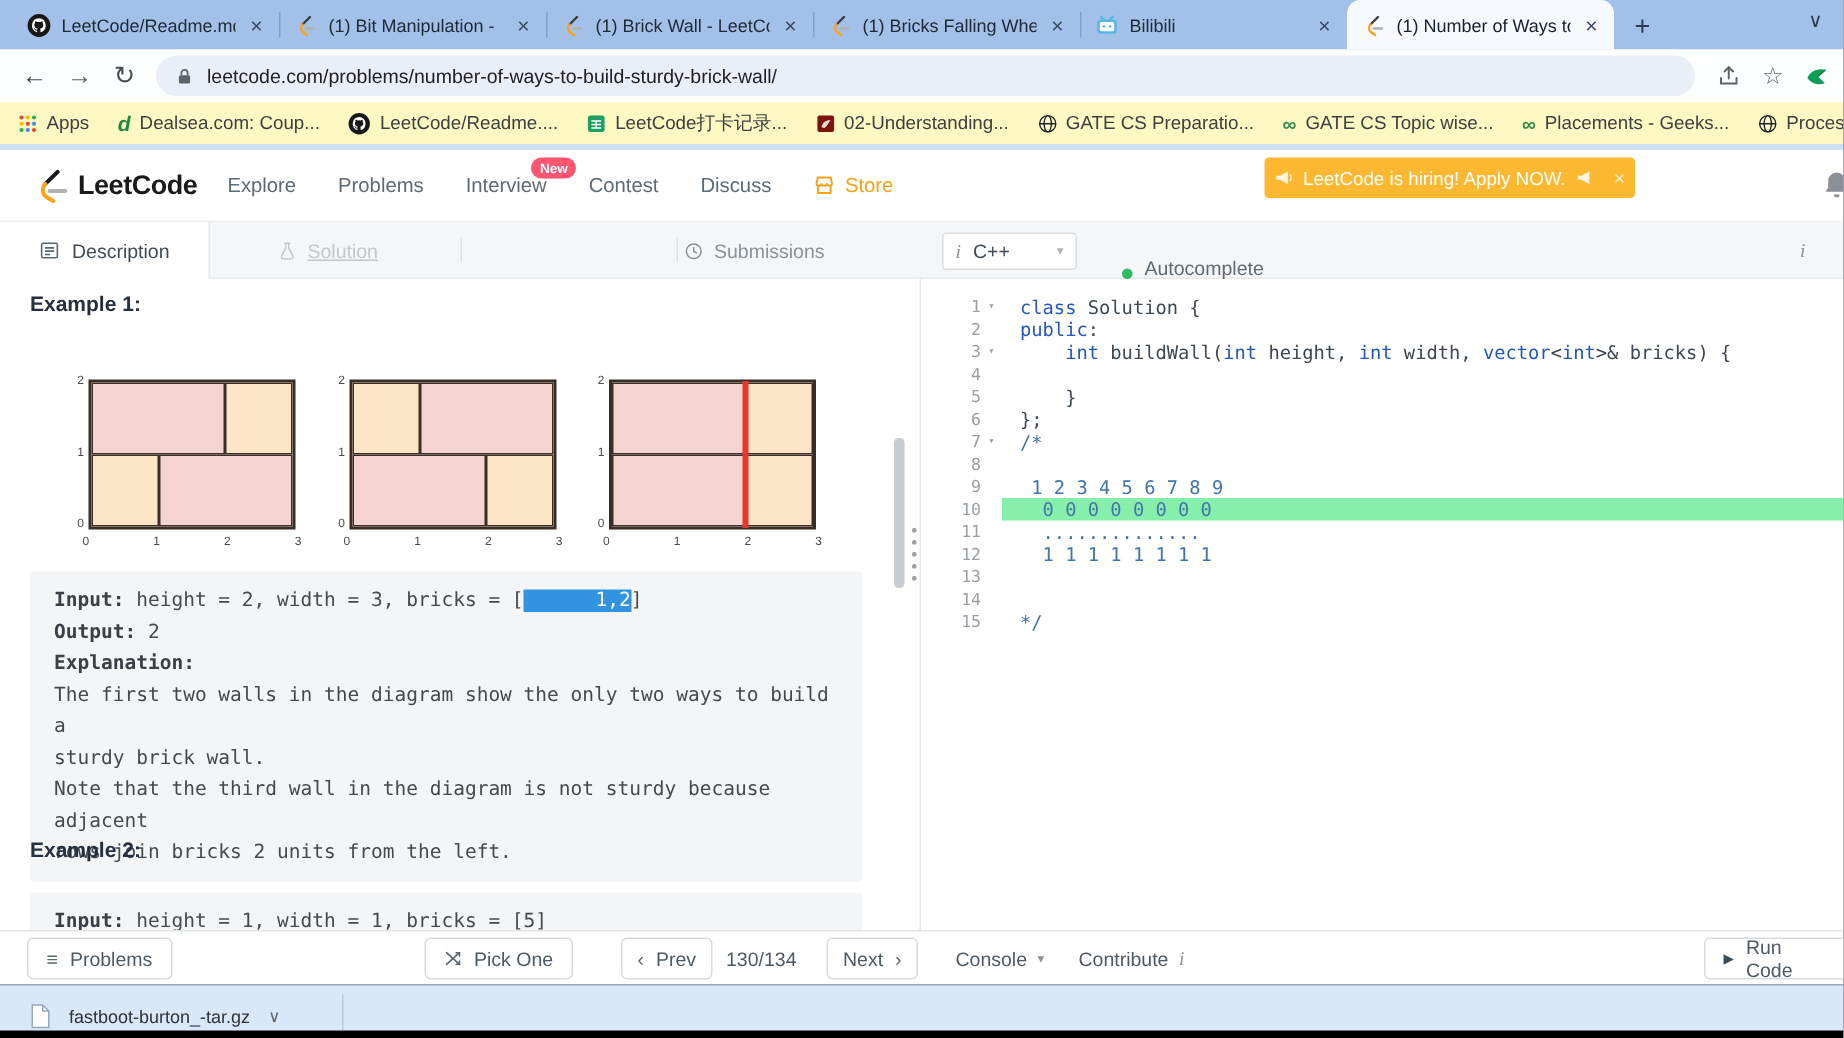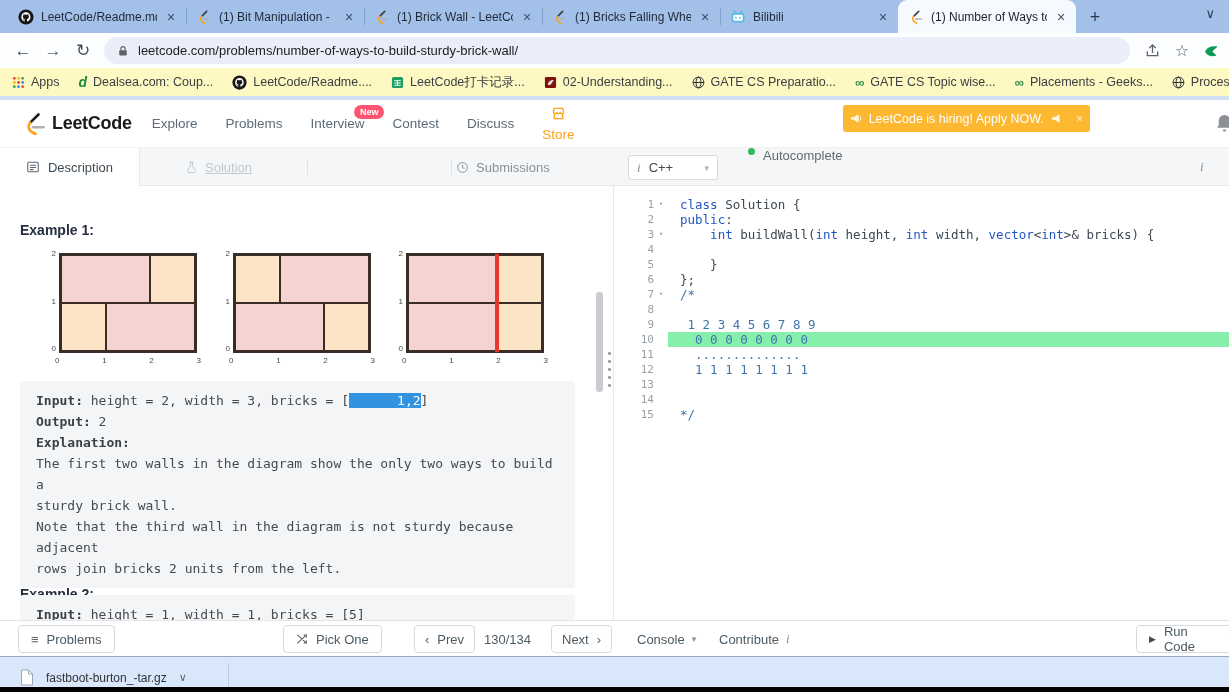--- a/index.html
+++ b/index.html
@@ -37,49 +37,49 @@
   .bm-glyph-green{font-weight:bold;font-size:14px;color:#1f8a3b;font-style:italic;}
   .bm-glyph-gfg{font-weight:bold;font-size:13px;color:#2f8d46;}
   .bluebar{position:absolute;left:0;top:96px;width:1229px;height:4px;background:#cfe0f5;}
 
   
   .lcheader{position:absolute;left:0;top:100px;width:1229px;height:48px;background:#fff;border-bottom:1px solid #f0f0f0;display:flex;align-items:center;padding-left:22px;}
   .logo{display:flex;align-items:center;gap:6px;margin-right:20px;}
   .logo-text{font-size:18px;font-weight:bold;color:#1a1a1a;letter-spacing:-.3px;}
   .lc-nav{display:flex;align-items:center;gap:28px;}
   .lc-nav .navitem{font-size:13.5px;color:#5c6b77;position:relative;}
-  .navitem.store{color:#ffa116;display:flex;align-items:center;gap:6px;flex-direction:column;}
+  .navitem.store{color:#ffa116;display:flex;align-items:center;gap:6px;}
   .new-badge{position:absolute;top:-11px;right:-20px;background:#ff5570;color:#fff;font-size:9px;padding:2px 6px;border-radius:8px;font-weight:bold;}
   .hiring-banner{position:absolute;left:843px;top:5px;width:247px;height:27px;background:#fdb831;border-radius:3px;
     display:flex;align-items:center;justify-content:center;gap:7px;color:#fff;font-size:12.5px;}
   .banner-close{color:rgba(255,255,255,.75);font-size:13px;margin-left:6px;}
   .bell-wrap{position:absolute;right:-5px;top:13px;}
 
   
   .tabsrow{position:absolute;left:0;top:148px;width:1229px;height:38px;background:#f5f6f7;border-bottom:1px solid #e6e8ea;}
   .desc-tab{position:absolute;left:0;top:0;width:140px;height:38px;background:#fff;border-right:1px solid #e6e8ea;
     display:flex;align-items:center;justify-content:center;gap:8px;font-size:13px;color:#3e4a54;}
   .ptab{position:absolute;top:0;height:38px;display:flex;align-items:center;gap:7px;font-size:13px;color:#8a9197;}
   .ptab.disabled{color:#c3c7cb;text-decoration:underline;}
   .ptab-sep{position:absolute;top:11px;width:1px;height:16px;background:#dfe2e5;}
   .lang-box{position:absolute;left:628px;top:7px;width:90px;height:25px;background:#fff;border:1px solid #d9dcdf;border-radius:3px;
     display:flex;align-items:center;padding:0 8px;font-size:13px;color:#3e4a54;}
   .info-i{font-family:"Liberation Serif",serif;font-style:italic;color:#8a9197;font-size:13px;}
   .lang-label{margin-left:8px;flex:1;}
   .lang-caret{color:#b0b4b8;font-size:9px;}
-  .autocomplete{position:absolute;left:748px;top:0;height:38px;display:flex;align-items:flex-start;gap:8px;}
+  .autocomplete{position:absolute;left:748px;top:0;height:38px;display:flex;align-items:flex-end;gap:8px;}
   .ac-dot{width:7px;height:7px;border-radius:50%;background:#2cbb5d;}
   .ac-label{font-size:13px;color:#5f6a72;}
   .editor-info{position:absolute;left:1200px;top:0;height:38px;display:flex;align-items:center;}
 
   
   .main{position:absolute;left:0;top:186px;width:1229px;height:434px;background:#fff;overflow:hidden;}
   .vsep{position:absolute;left:613px;top:0;width:1px;height:434px;background:#e8e8e8;}
 
-  .ex-title{position:absolute;left:20px;font-size:14px;font-weight:bold;color:#252f3e;margin-top:28px;}
+  .ex-title{position:absolute;left:20px;font-size:14px;font-weight:bold;color:#252f3e;}
   .wall{position:absolute;top:59px;width:152px;height:118px;}
   .ylabels{position:absolute;left:0;top:4px;height:104px;width:8px;display:flex;flex-direction:column;justify-content:space-between;align-items:flex-end;
     font-size:8px;color:#4a4a4a;}
   .plot{position:absolute;left:11px;top:8px;width:138px;height:100px;border:2px solid #3a2d25;background:#fff;}
   .brickrow{display:flex;height:50%;}
   .brick{border:1px solid #3a2d25;}
   .brick.pink{background:#f5d3d0;}
   .brick.orange{background:#fce5c6;}
   .crack{position:absolute;top:-1px;bottom:-1px;width:4px;background:#e5372b;}
   .xlabels{position:absolute;left:7px;top:111px;width:146px;display:flex;justify-content:space-between;font-size:8px;color:#4a4a4a;}

